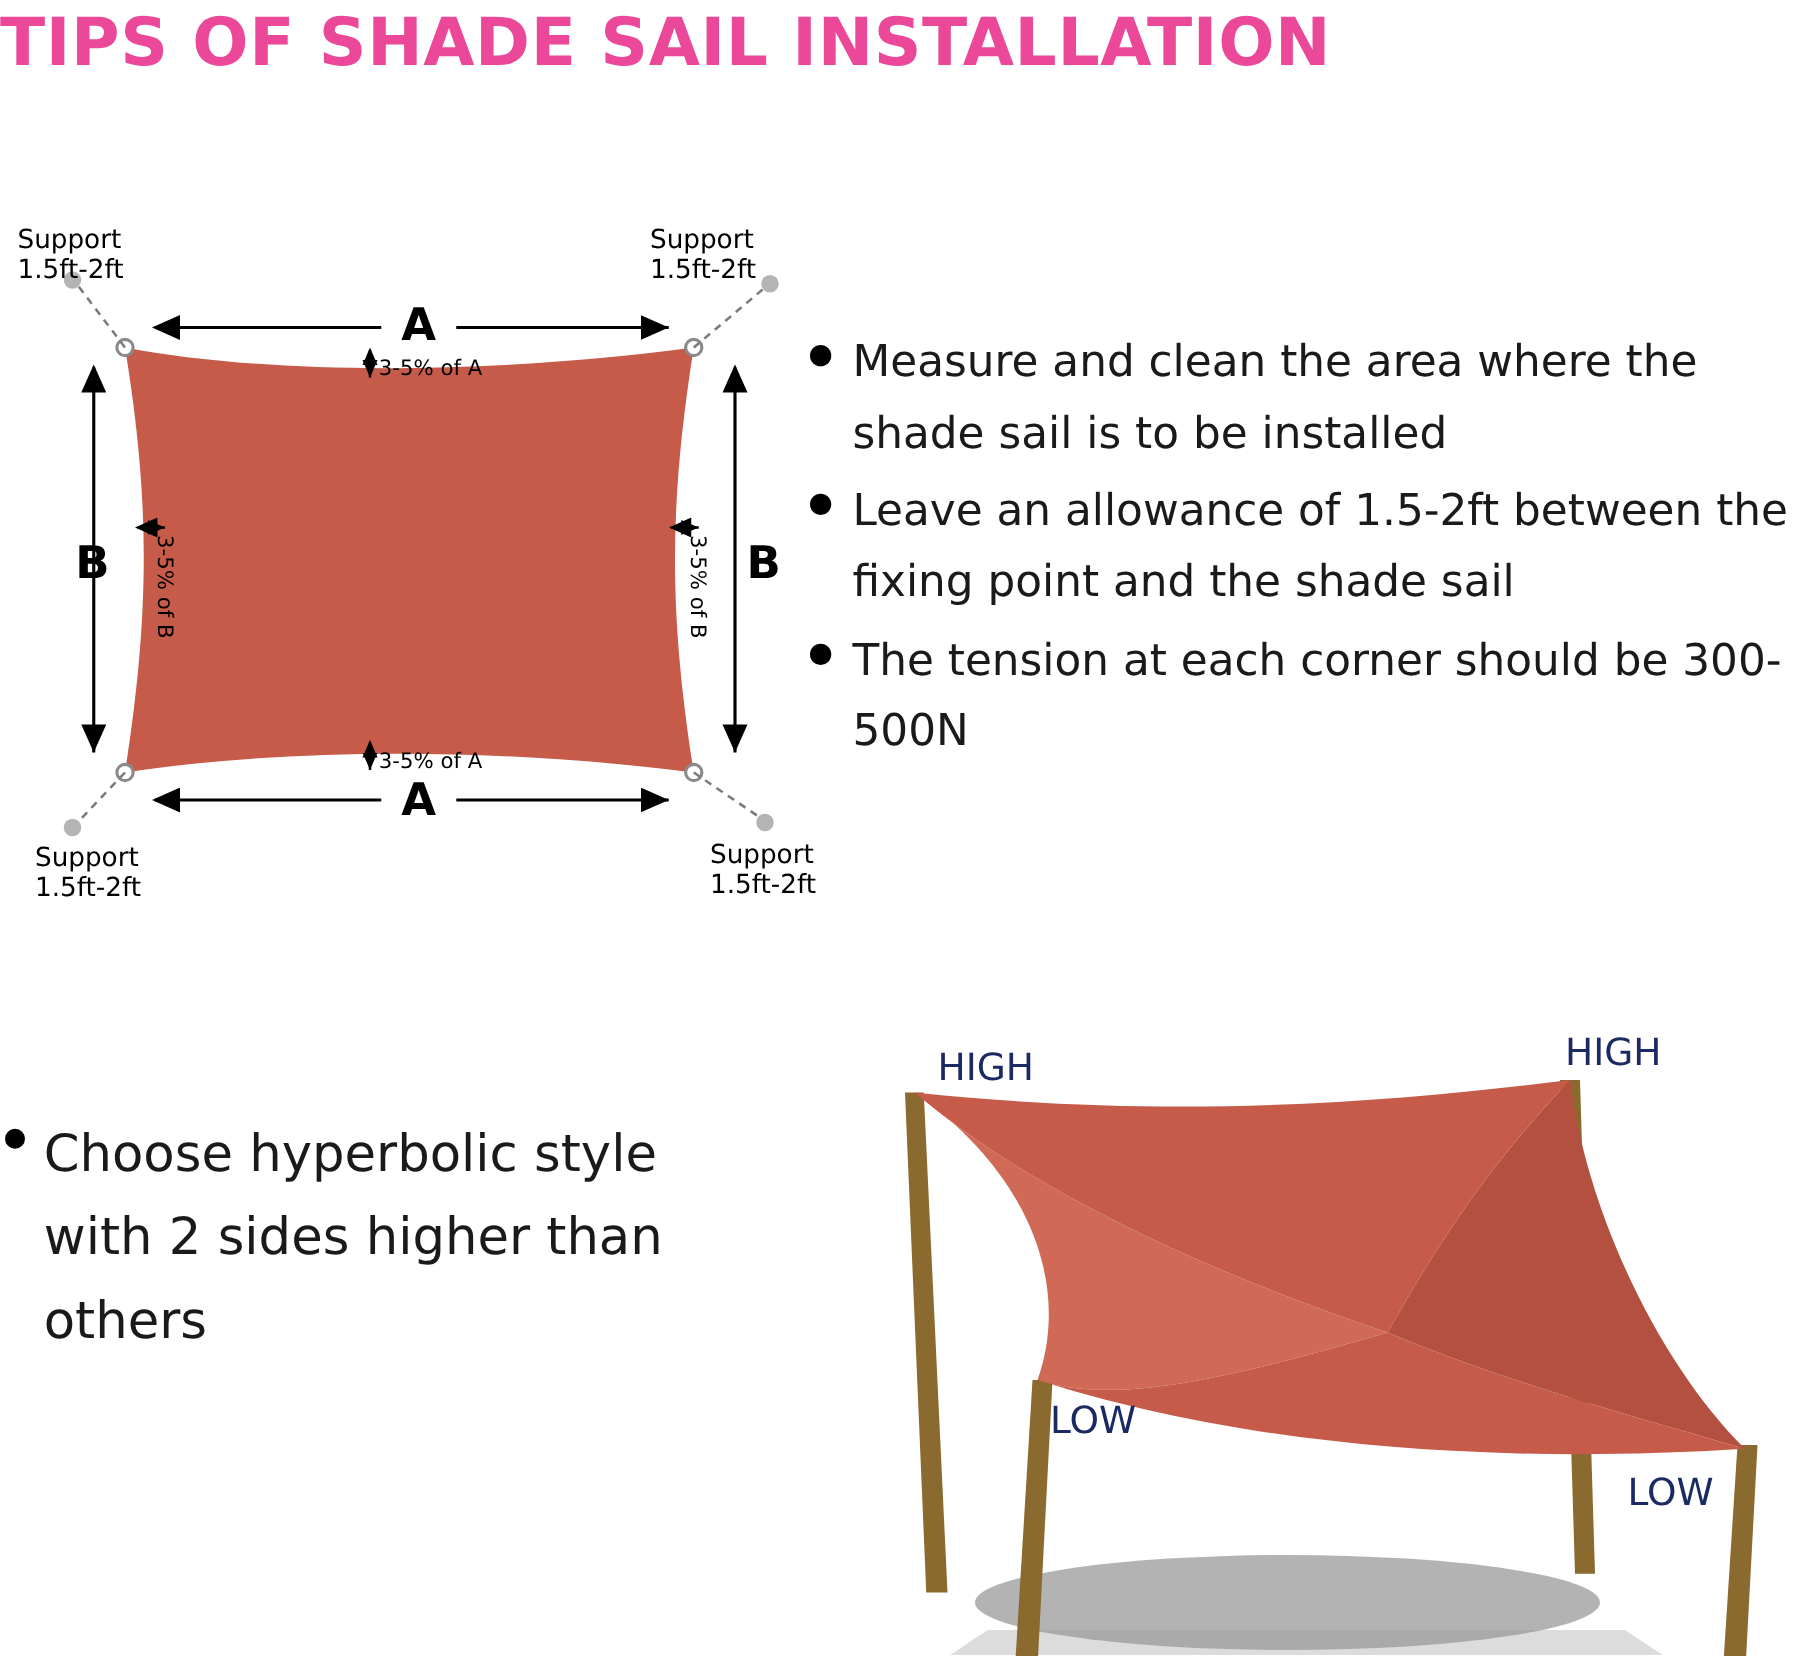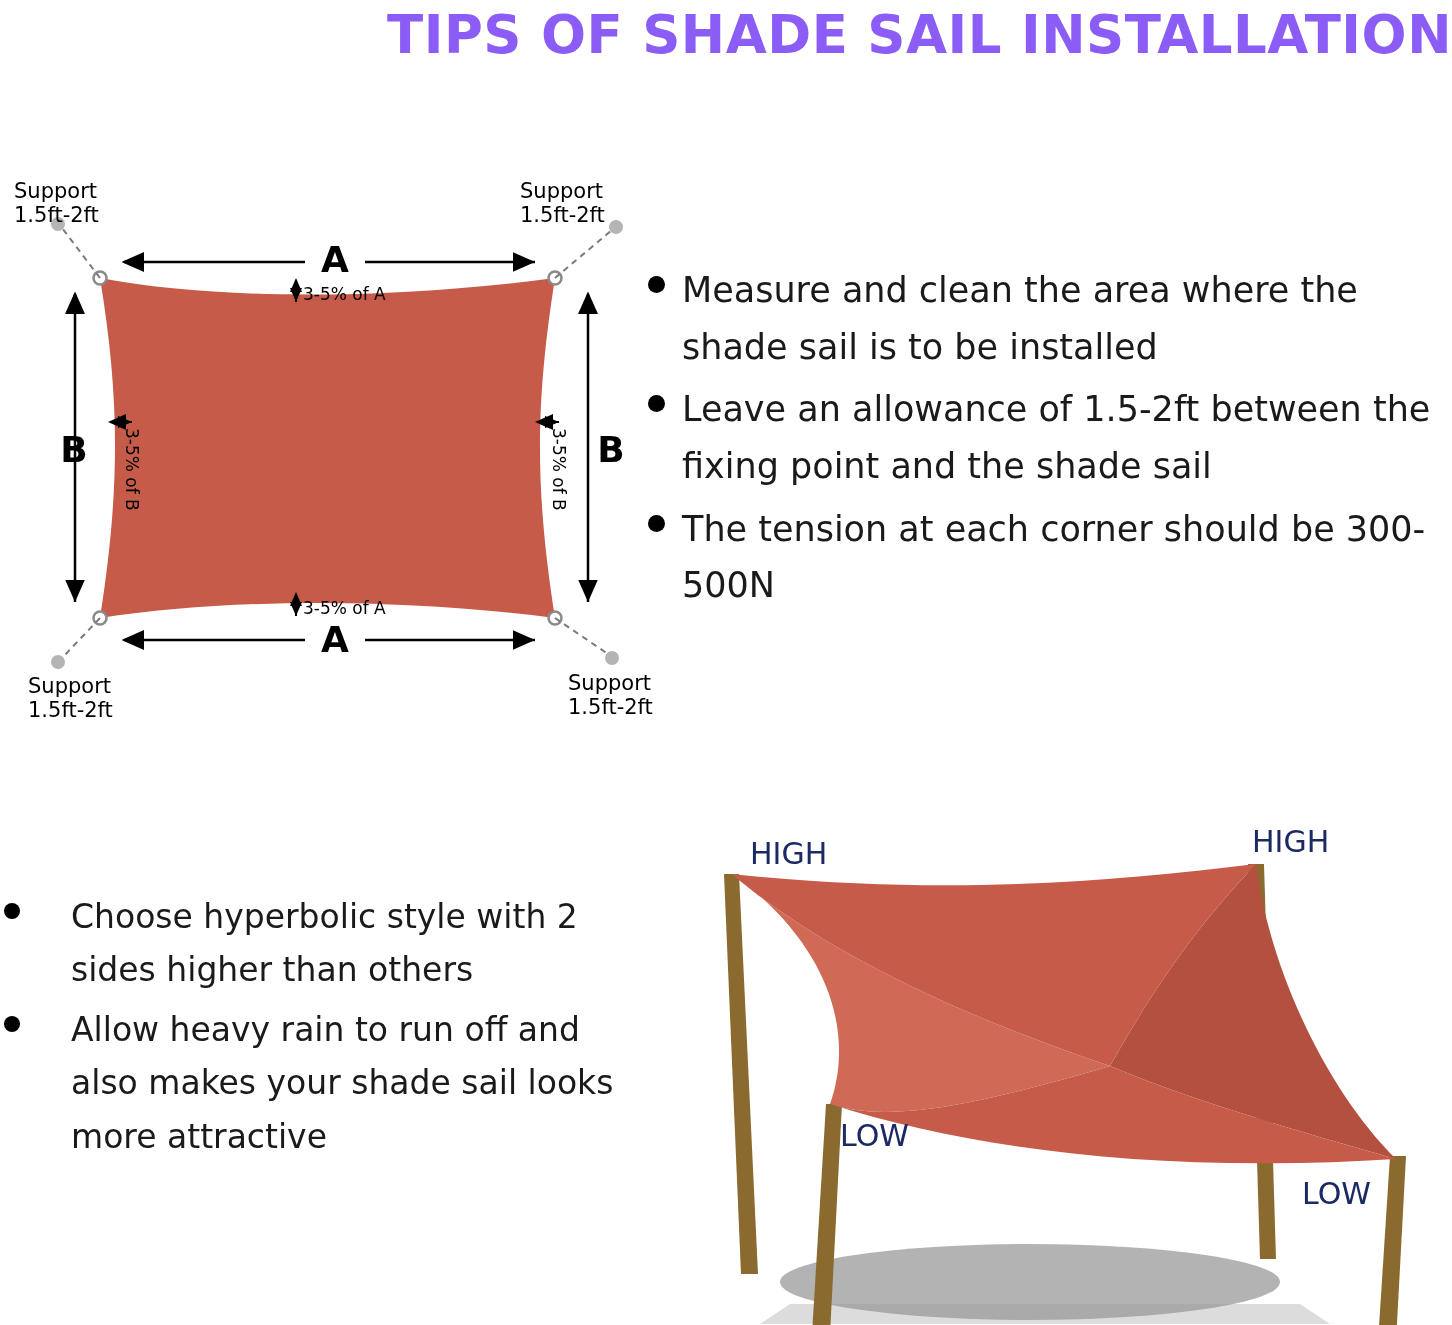--- a/index.html
+++ b/index.html
@@ -15,26 +15,26 @@
     position: relative;
     overflow: hidden;
   }
 
   
   .title {
     position: absolute;
     top: 4px;
     left: 0;
     width: 1452px;
-    text-align: right;
+    text-align: left;
     font-family: "DejaVu Sans", sans-serif;
     font-weight: bold;
     font-size: 53px;
     letter-spacing: 0.5px;
-    color: #8b5cf6;
+    color: #ec4899;
   }
 
   
   .top-diagram {
     position: absolute;
     left: 0;
     top: 150px;
     width: 660px;
     height: 600px;
   }
@@ -75,23 +75,22 @@
     top: 890px;
     width: 620px;
   }
   .bottom-bullets .bullet-dot {
     width: 16px;
     height: 16px;
     margin-top: 13px;
     margin-right: 15px;
   }
   .bottom-bullets .bullet-text {
-    font-size: 33px;
+    font-size: 41px;
     line-height: 1.62;
-    margin-left: 36px;
   }
 
   
   .sail-scene {
     position: absolute;
     left: 640px;
     top: 804px;
     width: 812px;
     height: 545px;
   }
@@ -203,24 +202,20 @@
     <span class="bullet-dot"></span>
     <span class="bullet-text">The tension at each corner should be 300-500N</span>
   </div>
 </div>
 
 <div class="bottom-bullets">
   <div class="bullet-row">
     <span class="bullet-dot"></span>
     <span class="bullet-text">Choose hyperbolic style with 2 sides higher than others</span>
   </div>
-  <div class="bullet-row">
-    <span class="bullet-dot"></span>
-    <span class="bullet-text">Allow heavy rain to run off and also makes your shade sail looks more attractive</span>
-  </div>
 </div>
 
 <div class="sail-scene">
   <svg width="812" height="545" viewBox="0 0 812 545" xmlns="http://www.w3.org/2000/svg">
 
     <ellipse cx="390" cy="478" rx="250" ry="38" fill="#9a9a9a" opacity="0.75"></ellipse>
     <path d="M150,500 L660,500 L690,520 L120,520 Z" fill="#9a9a9a" opacity="0.35"></path>
 
     <path d="M84,70 L99,70 L118,470 L101,470 Z" fill="#8a6a2f"></path>
 

